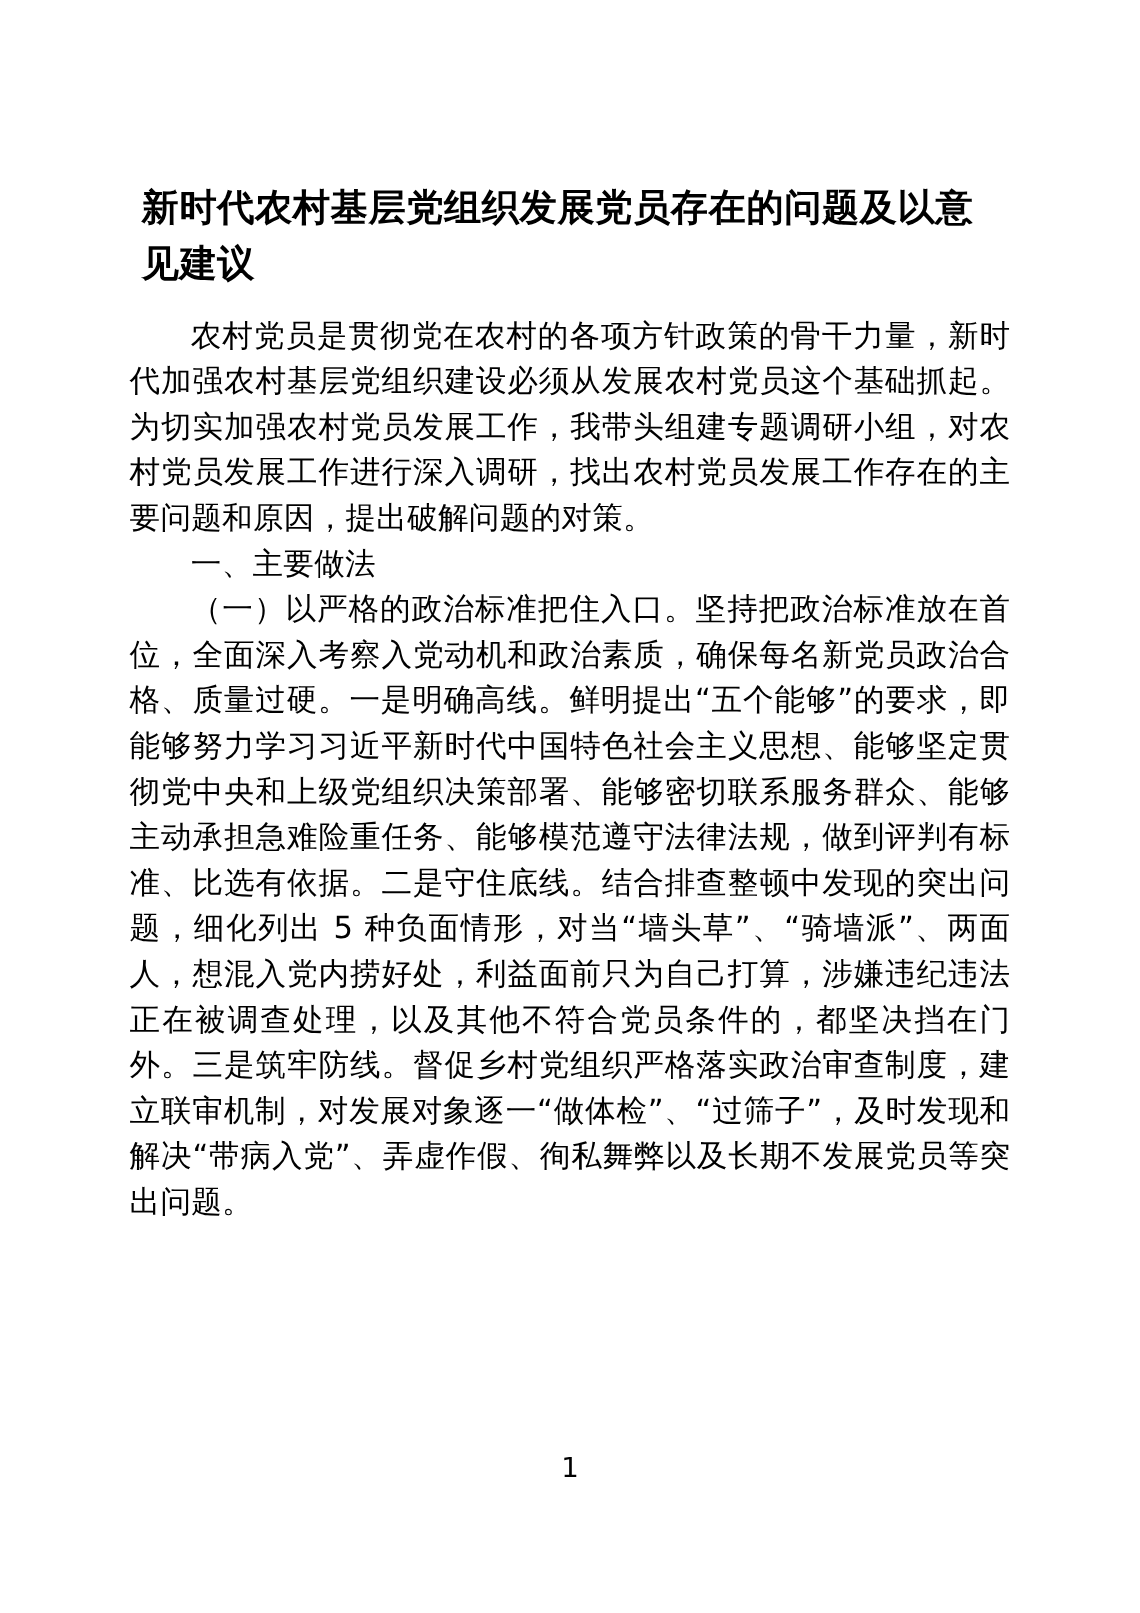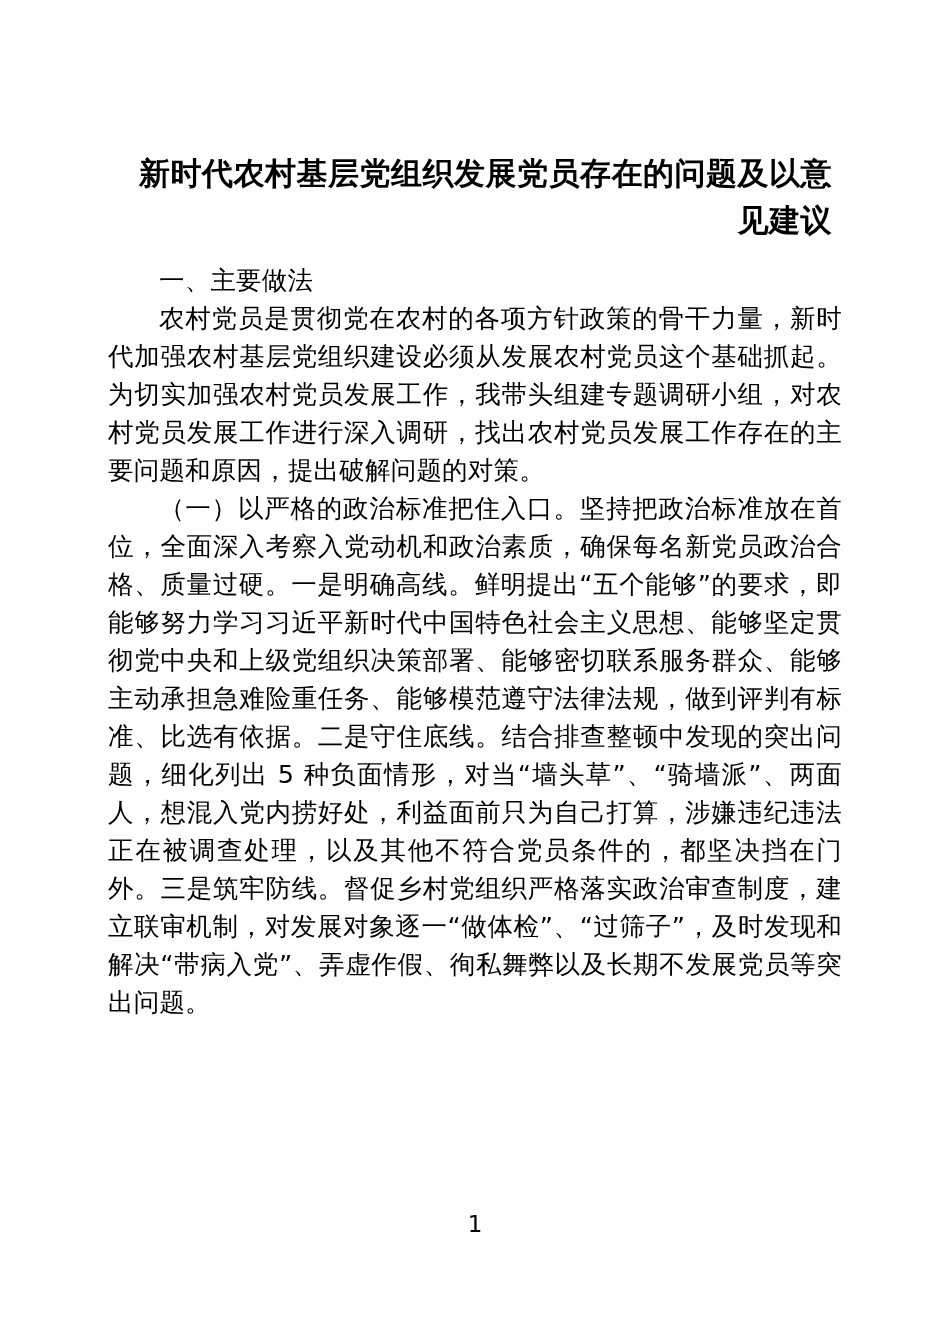--- a/index.html
+++ b/index.html
@@ -19,21 +19,21 @@
     width: 950px;
     height: 1344px;
     box-sizing: border-box;
     padding: 150px 108px 0 108px;
     position: relative;
   }
   .doc-title {
     font-size: 31px;
     font-weight: bold;
     line-height: 1.52;
-    text-align: right;
+    text-align: left;
     letter-spacing: 0.5px;
     margin: 0 0 18px 0;
     padding: 0 10px;
   }
   .body-text {
     font-size: 25.5px;
     line-height: 1.49;
     text-align: justify;
     text-justify: inter-ideograph;
     margin: 0;
@@ -54,20 +54,20 @@
   }
 </style>
 </head>
 <body>
 
 <div class="page">
 
   <h1 class="doc-title">新时代农村基层党组织发展党员存在的问题及以意见建议</h1>
 
   <div class="body-text">
+    <p class="para">农村党员是贯彻党在农村的各项方针政策的骨干力量，新时代加强农村基层党组织建设必须从发展农村党员这个基础抓起。为切实加强农村党员发展工作，我带头组建专题调研小组，对农村党员发展工作进行深入调研，找出农村党员发展工作存在的主要问题和原因，提出破解问题的对策。</p>
     <p class="para">一、主要做法</p>
-    <p class="para">农村党员是贯彻党在农村的各项方针政策的骨干力量，新时代加强农村基层党组织建设必须从发展农村党员这个基础抓起。为切实加强农村党员发展工作，我带头组建专题调研小组，对农村党员发展工作进行深入调研，找出农村党员发展工作存在的主要问题和原因，提出破解问题的对策。</p>
     <p class="para">（一）以严格的政治标准把住入口。坚持把政治标准放在首位，全面深入考察入党动机和政治素质，确保每名新党员政治合格、质量过硬。一是明确高线。鲜明提出“五个能够”的要求，即能够努力学习习近平新时代中国特色社会主义思想、能够坚定贯彻党中央和上级党组织决策部署、能够密切联系服务群众、能够主动承担急难险重任务、能够模范遵守法律法规，做到评判有标准、比选有依据。二是守住底线。结合排查整顿中发现的突出问题，细化列出 5 种负面情形，对当“墙头草”、“骑墙派”、两面人，想混入党内捞好处，利益面前只为自己打算，涉嫌违纪违法正在被调查处理，以及其他不符合党员条件的，都坚决挡在门外。三是筑牢防线。督促乡村党组织严格落实政治审查制度，建立联审机制，对发展对象逐一“做体检”、“过筛子”，及时发现和解决“带病入党”、弄虚作假、徇私舞弊以及长期不发展党员等突出问题。</p>
   </div>
 
   <div class="page-number">1</div>
 
 </div>
 
 </body></html>

